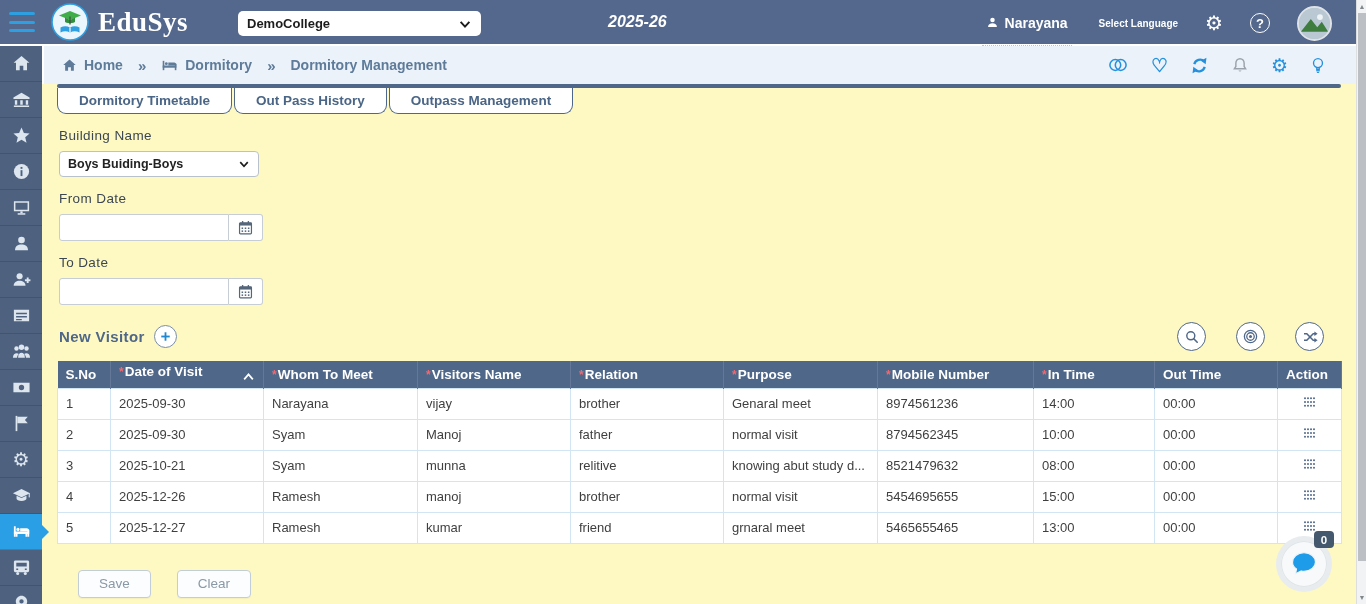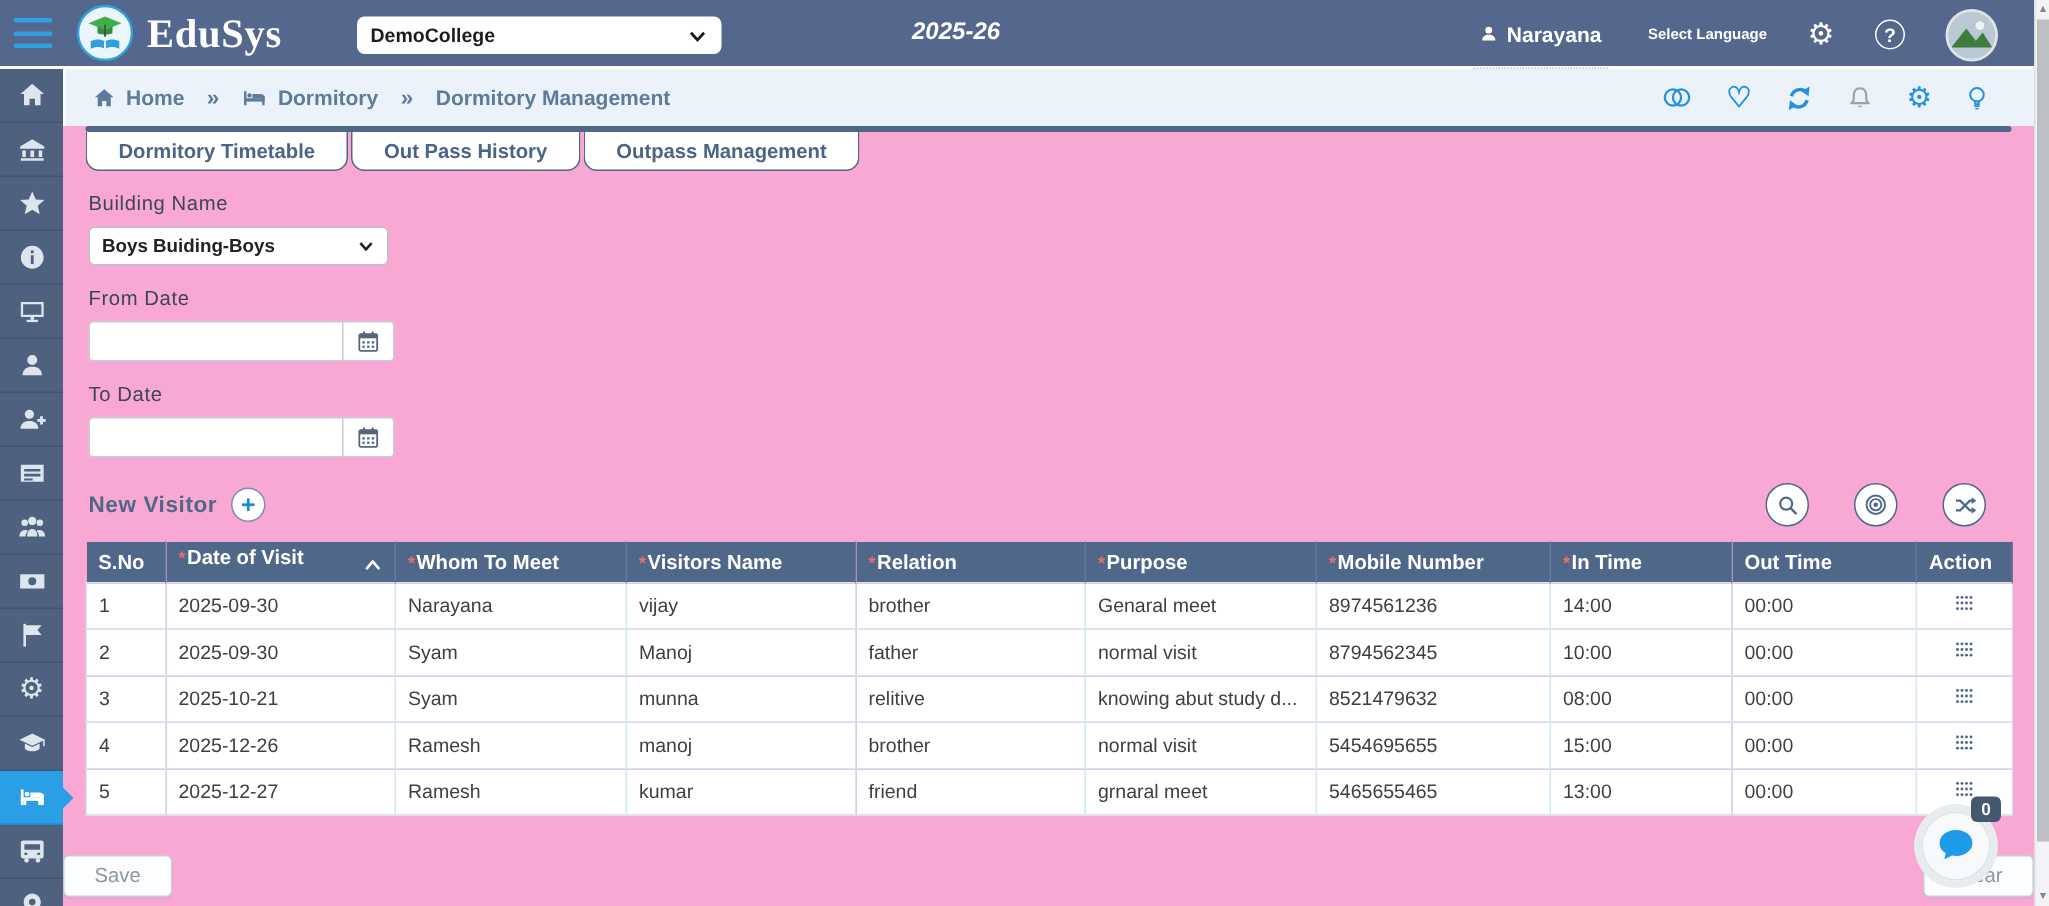--- a/index.html
+++ b/index.html
@@ -33,21 +33,21 @@
   
   .crumbbar { position:absolute; left:42px; top:46px; width:1314px; height:38px; background:#ebf2f9; display:flex; align-items:center; z-index:4; border-left:2px solid #fff; }
   .crumb { display:flex; align-items:center; gap:7px; color:#5e7b9a; font-size:14px; font-weight:bold; margin-left:18px; }
   .crumb .sep { font-size:15px; margin:0 8px; }
   .crumb-actions { margin-left:auto; margin-right:30px; display:flex; align-items:center; gap:22px; }
   .crumb-actions > span { display:flex; align-items:center; cursor:pointer; }
   .heart-glyph { color:#2491df; font-size:19px; font-weight:bold; line-height:1; }
   .gear-blue { color:#2491df; font-size:19px; line-height:1; }
 
   
-  .content { position:absolute; left:42px; top:84px; width:1314px; height:520px; background:#f9a8d4; }
+  .content { position:absolute; left:42px; top:84px; width:1314px; height:520px; background:#fef9c3; }
   .topline { margin:0 15px 0 15px; width:1284px; height:4px; background:#4f6788; border-radius:2px; }
   .tabs { display:flex; gap:2px; margin-left:15px; }
   .tab { height:26px; padding:0 21px; display:flex; align-items:center; background:#fff; border:1px solid #4f6788; border-top:none; border-radius:0 0 9px 9px; font-size:13.5px; font-weight:bold; color:#4a6585; cursor:pointer; }
   .tab.active { background:#4f6788; color:#fff; }
 
   .filters { display:flex; gap:14px; margin:14px 0 0 17px;flex-direction:column; }
   .fgroup label { display:block; font-size:13.5px; color:#3c4752; margin-bottom:8px; letter-spacing:.4px; }
   .select-box { width:200px; height:26px; border:1px solid #b9c2cc; border-radius:4px; background:#fff; display:flex; align-items:center; justify-content:space-between; padding:0 8px; cursor:pointer; }
   .select-box .val { font-size:12.5px; font-weight:bold; color:#222; }
   .date-row { display:flex; }
@@ -61,21 +61,21 @@
   .circle-btns { margin-left:auto; display:flex; gap:30px; }
   .circle-btn { width:29px; height:29px; border:1.5px solid #4f6788; border-radius:50%; display:flex; align-items:center; justify-content:center; background:#fff; cursor:pointer; }
 
   table.visitors { margin:10px 15px 0 15px; border-collapse:collapse; width:1284px; table-layout:fixed; }
   .visitors th { background:#4f6788; color:#fff; font-size:13.5px; font-weight:bold; height:27px; text-align:left; padding:0 0 0 8px; border-right:1px solid #64789a; white-space:nowrap; overflow:hidden; }
   .visitors th .req, .visitors td .req { color:#ef6a72; margin-right:1px; font-size:12px; }
   .visitors th.sorted .caret { float:right; margin:6px 8px 0 0; }
   .visitors td { height:31px; border:1px solid #d2e5f2; font-size:13px; color:#3f3f3f; padding:0 6px 0 8px; background:#fff; white-space:nowrap; overflow:hidden; text-overflow:ellipsis; }
   .visitors td.action-cell { text-align:center; padding:0; }
 
-  .form-actions { display:flex; justify-content:space-between; gap:26px; margin-top:26px; }
+  .form-actions { display:flex; justify-content:flex-start; gap:26px; margin-top:26px;margin-left:36px; }
   .btn { height:28px; border:1px solid #c3cdd8; border-radius:4px; background:#fbfdfe; color:#8b98a6; font-size:13.5px; font-family:"Liberation Sans",sans-serif; padding:0 20px; cursor:pointer; box-shadow:0 1px 1px rgba(0,0,0,.04); }
 
   
   .chat { position:absolute; right:34px; bottom:12px; width:56px; height:56px; z-index:8; }
   .chat .ring { position:absolute; inset:0; border-radius:50%; background:#e8ecef; display:flex; align-items:center; justify-content:center; cursor:pointer; }
   .chat .ring-inner { width:46px; height:46px; border-radius:50%; background:#f7f9fa; box-shadow:inset 0 0 0 1px #dfe4e7; display:flex; align-items:center; justify-content:center; }
   .chat .badge { position:absolute; top:-5px; right:-2px; min-width:20px; height:17px; background:#44586e; border-radius:4px; color:#fff; font-size:11.5px; font-weight:bold; display:flex; align-items:center; justify-content:center; padding:0 5px; }
 
   
   .vscroll { position:absolute; right:0; top:0; width:10px; height:604px; background:#f2f3f4; border-left:1px solid #dcdee0; z-index:9; }

